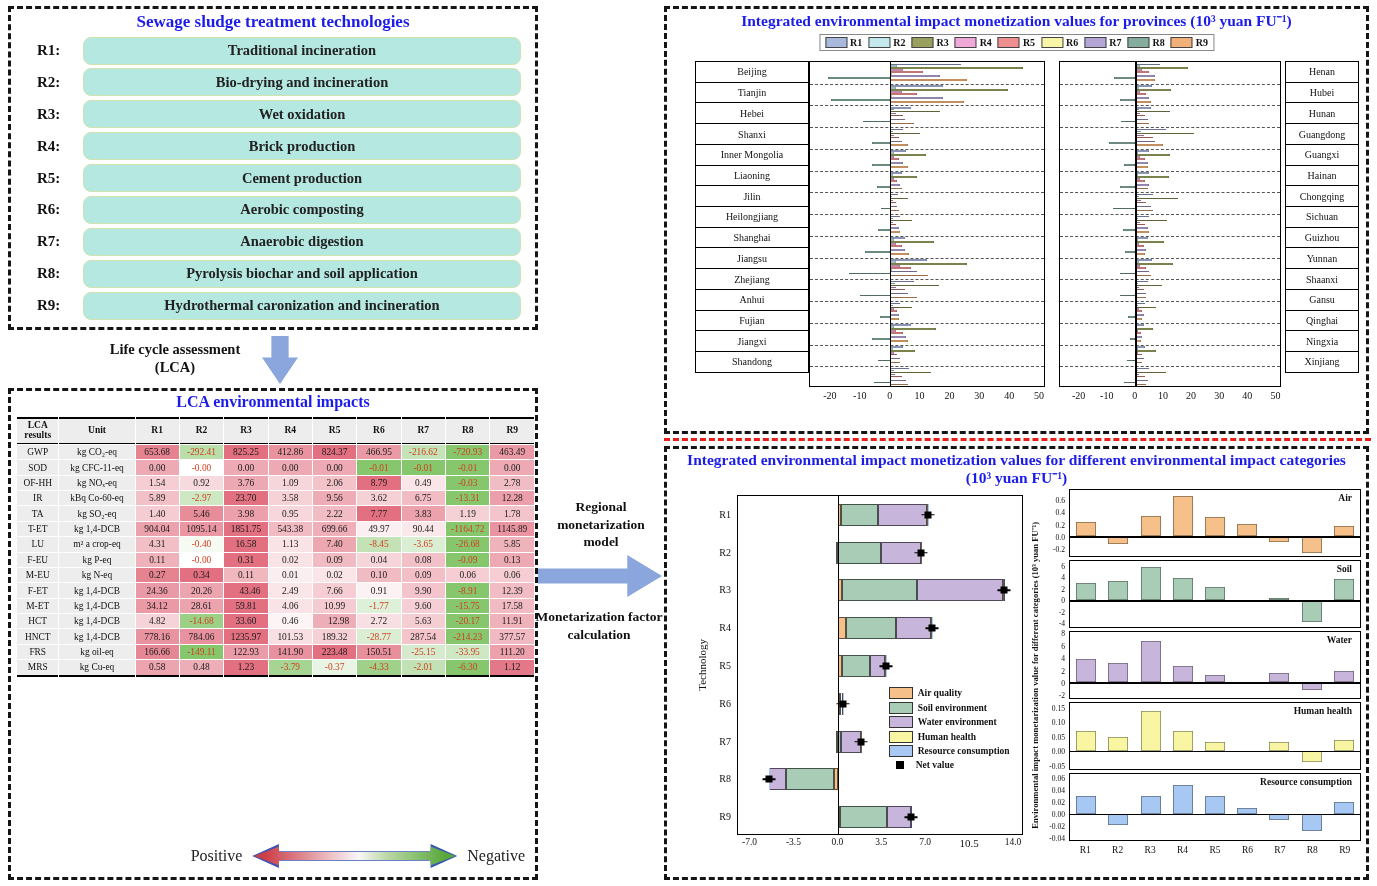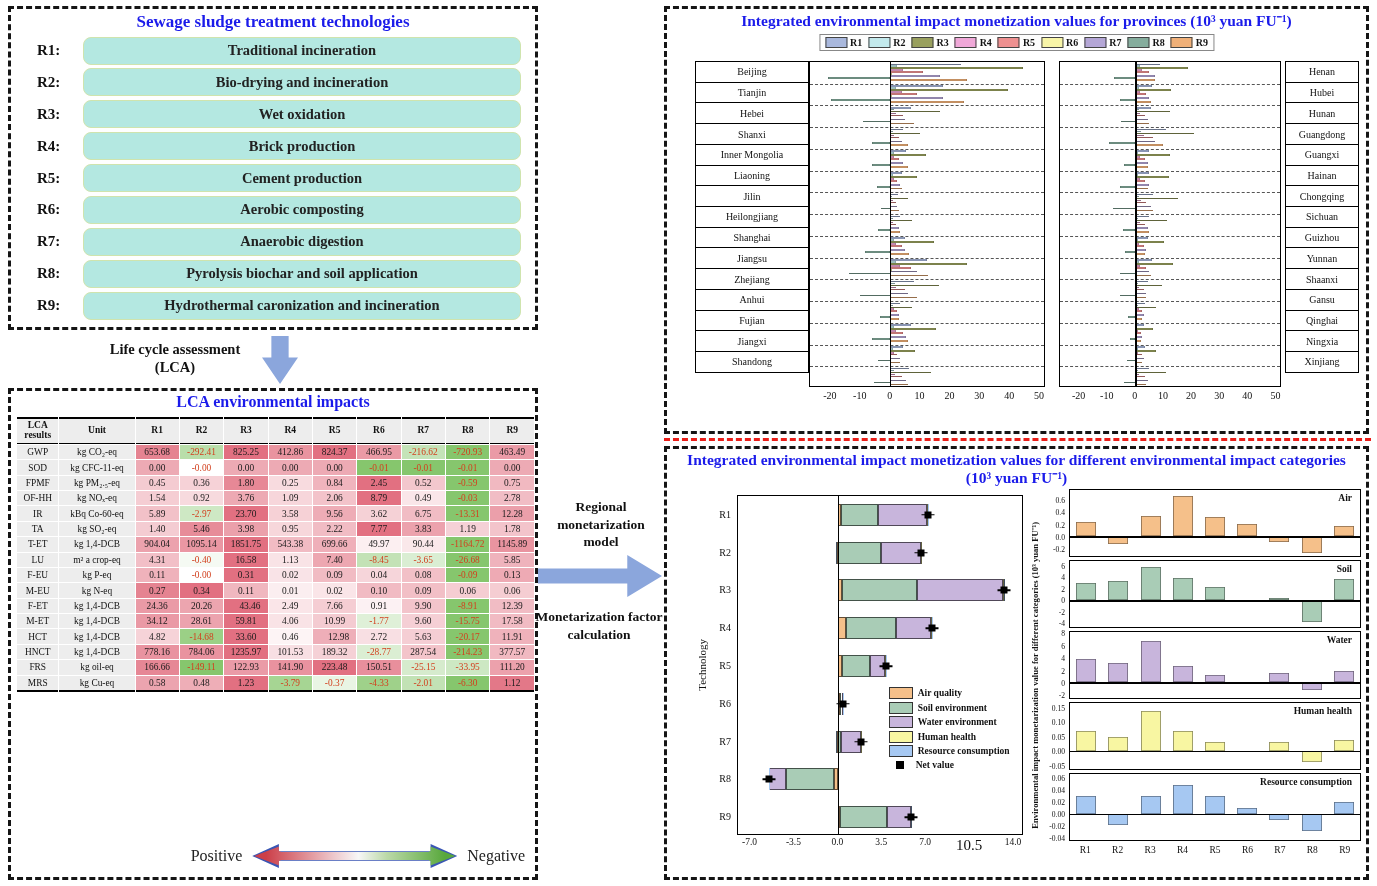--- a/index.html
+++ b/index.html
@@ -189,33 +189,20 @@
           <td class="rowhead">kg CFC-11-eq</td>
           <td style="background: rgb(237, 170, 180); color: rgb(26, 26, 26);">0.00</td>
           <td style="background: rgb(255, 255, 255); color: rgb(210, 64, 30);">-0.00</td>
           <td style="background: rgb(237, 170, 180); color: rgb(26, 26, 26);">0.00</td>
           <td style="background: rgb(237, 170, 180); color: rgb(26, 26, 26);">0.00</td>
           <td style="background: rgb(237, 170, 180); color: rgb(26, 26, 26);">0.00</td>
           <td style="background: rgb(134, 198, 109); color: rgb(210, 64, 30);">-0.01</td>
           <td style="background: rgb(134, 198, 109); color: rgb(210, 64, 30);">-0.01</td>
           <td style="background: rgb(134, 198, 109); color: rgb(210, 64, 30);">-0.01</td>
           <td style="background: rgb(237, 170, 180); color: rgb(26, 26, 26);">0.00</td>
-        </tr>
-        <tr>
-          <td class="rowhead">FPMF</td>
-          <td class="rowhead">kg PM₂.₅-eq</td>
-          <td style="background: rgb(244, 203, 209); color: rgb(26, 26, 26);">0.45</td>
-          <td style="background: rgb(246, 210, 215); color: rgb(26, 26, 26);">0.36</td>
-          <td style="background: rgb(231, 136, 150); color: rgb(26, 26, 26);">1.80</td>
-          <td style="background: rgb(248, 219, 223); color: rgb(26, 26, 26);">0.25</td>
-          <td style="background: rgb(240, 180, 189); color: rgb(26, 26, 26);">0.84</td>
-          <td style="background: rgb(226, 112, 129); color: rgb(26, 26, 26);">2.45</td>
-          <td style="background: rgb(243, 199, 205); color: rgb(26, 26, 26);">0.52</td>
-          <td style="background: rgb(134, 198, 109); color: rgb(210, 64, 30);">-0.59</td>
-          <td style="background: rgb(241, 185, 193); color: rgb(26, 26, 26);">0.75</td>
         </tr>
         <tr>
           <td class="rowhead">OF-HH</td>
           <td class="rowhead">kg NOₓ-eq</td>
           <td style="background: rgb(245, 205, 211); color: rgb(26, 26, 26);">1.54</td>
           <td style="background: rgb(247, 218, 222); color: rgb(26, 26, 26);">0.92</td>
           <td style="background: rgb(237, 169, 179); color: rgb(26, 26, 26);">3.76</td>
           <td style="background: rgb(247, 214, 219); color: rgb(26, 26, 26);">1.09</td>
           <td style="background: rgb(243, 195, 202); color: rgb(26, 26, 26);">2.06</td>
           <td style="background: rgb(226, 112, 129); color: rgb(26, 26, 26);">8.79</td>
@@ -939,21 +926,21 @@
             <span class="leg-label">Net value</span>
           </div>
         </div>
       </div>
     <div id="stk-axis" class="axis-row">
         <span style="left: 4.38596%; font-size: 9.5px;">-7.0</span>
         <span style="left: 19.7368%; font-size: 9.5px;">-3.5</span>
         <span style="left: 35.0877%; font-size: 9.5px;">0.0</span>
         <span style="left: 50.4386%; font-size: 9.5px;">3.5</span>
         <span style="left: 65.7895%; font-size: 9.5px;">7.0</span>
-        <span style="left: 81.1404%; font-size: 15px;">10.5</span>
+        <span style="left: 81.1404%; font-size: 11px;">10.5</span>
         <span style="left: 96.4912%; font-size: 9.5px;">14.0</span>
       </div>
   </div>
   <div id="small-wrap">
     <div id="small-ylabel-box">
         <span class="vtext">Environmental impact monetarization value for different categories (10³ yuan FU⁻¹)</span>
       </div>
     <div id="small-charts-mount">
         <div class="schart" style="top: 0px;">
           <div class="frame">

